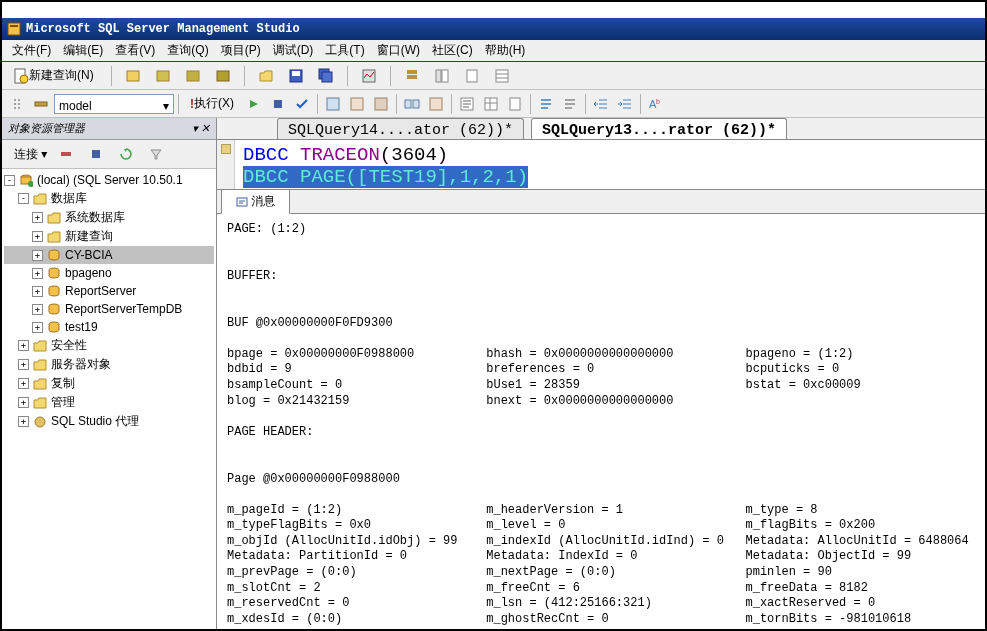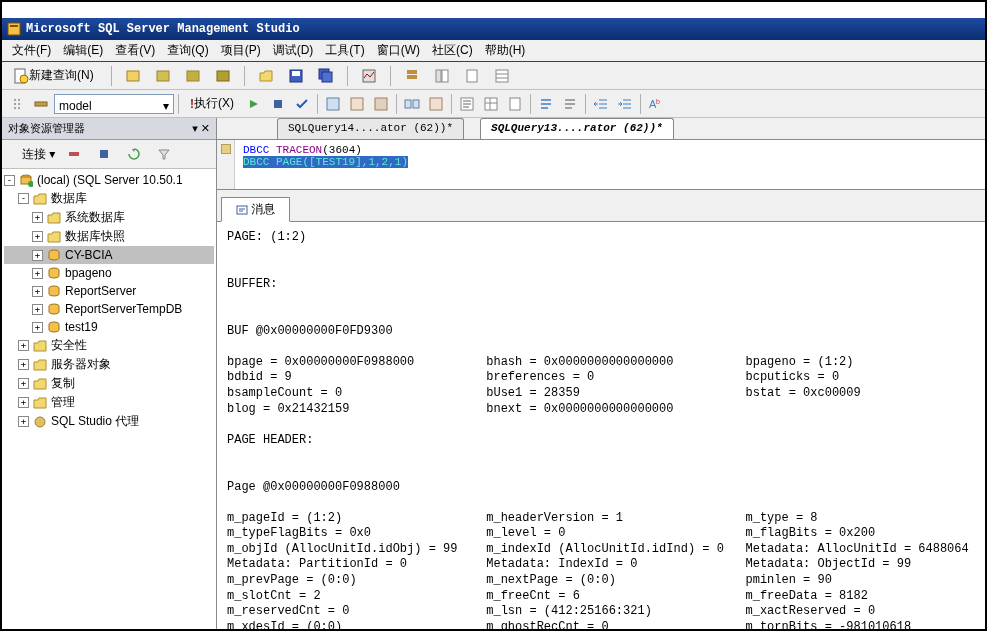--- a/index.html
+++ b/index.html
@@ -10,42 +10,42 @@
 .menubar span { padding: 2px 6px; cursor: default; }
 .toolbar1 { background: #f0f0f0; height: 28px; display: flex; align-items: center; padding: 2px 4px; border-bottom: 1px solid #c0c0c0; gap: 8px; }
 .toolbar2 { background: #f0f0f0; height: 28px; display: flex; align-items: center; padding: 2px 4px; border-bottom: 1px solid #c0c0c0; gap: 2px; }
 .tbtn { width: 22px; height: 22px; display: inline-flex; align-items: center; justify-content: center; border: 1px solid transparent; }
 .sep { width: 1px; height: 20px; background: #b0b0b0; margin: 0 2px; }
 .newquery { display: inline-flex; align-items: center; padding: 2px 6px; border: 1px solid transparent; }
 .dbselect { width: 120px; height: 20px; border: 1px solid #7f9db9; background: #fff; padding: 0 4px; display: inline-flex; align-items: flex-end; justify-content: space-between; }
 .execbtn { display: inline-flex; align-items: center; padding: 2px 6px; border: 1px solid transparent; }
 .main { display: flex; height: calc(631px - 22px - 22px - 28px - 28px - 4px); }
 .sidebar { width: 215px; background: #fff; border-right: 1px solid #8b8b8b; display: flex; flex-direction: column; }
-.sidebar-title { background: #d6d9e0; padding: 3px 6px; font-size: 11px; display: flex; justify-content: space-between; align-items: center; border-bottom: 1px solid #999; }
-.sidebar-toolbar { background: #f0f0f0; padding: 3px 20px; display: flex; align-items: center; gap: 8px; border-bottom: 1px solid #c0c0c0; }
+.sidebar-title { background: #d6d9e0; padding: 3px 6px; font-size: 11px; display: flex; justify-content: space-between; align-items: center; border-bottom: 1px solid #999; font-style: italic; }
+.sidebar-toolbar { background: #f0f0f0; padding: 3px 12px; display: flex; align-items: center; gap: 8px; border-bottom: 1px solid #c0c0c0; }
 .tree { flex: 1; overflow: auto; padding: 2px; font-size: 12px; }
 .tree-item { display: flex; align-items: center; padding: 1px 0; white-space: nowrap; }
 .tree-item .expander { width: 11px; height: 11px; border: 1px solid #888; display: inline-flex; align-items: center; justify-content: center; font-size: 9px; line-height: 1; margin-right: 3px; background: #fff; font-family: monospace; }
 .tree-item .ticon { width: 16px; height: 16px; margin-right: 3px; display: inline-flex; align-items: center; justify-content: center; }
 .indent1 { padding-left: 14px; }
 .indent2 { padding-left: 28px; }
 .selected { background: #c0c0c0; }
 .content { flex: 1; display: flex; flex-direction: column; background: #fff; }
 .tabs { display: flex; background: #f0f0f0; border-bottom: 1px solid #888; height: 22px; padding-left: 60px; }
-.tab { padding: 3px 10px; border: 1px solid #888; border-bottom: none; background: #e8e8e8; font-family: "Courier New", monospace; font-size: 11px; margin-right: 16px; border-radius: 3px 3px 0 0; }
-.tab.active { background: #fff; font-weight: bold; font-style: italic; }
+.tab { padding: 3px 10px; border: 1px solid #888; border-bottom: none; background: #e8e8e8; font-family: "Courier New", monospace; font-size: 15px; margin-right: 7px; border-radius: 3px 3px 0 0; }
+.tab.active { background: #fff; font-weight: bold; }
 .editor { height: 50px; display: flex; border-bottom: 1px solid #888; }
 .gutter { width: 18px; background: #f0f0f0; border-right: 1px solid #ccc; }
 .gutter-mark { width: 10px; height: 10px; background: #e8d080; border: 1px solid #b0a060; margin: 4px auto; }
-.code { flex: 1; padding: 4px 8px; font-family: "Courier New", monospace; font-size: 11px; }
+.code { flex: 1; padding: 4px 8px; font-family: "Courier New", monospace; font-size: 19px; }
 .code .kw { color: #0000ff; }
 .code .func { color: #8b008b; }
 .code .num { color: #000; }
 .code .sel { background: #316ac5; color: #5eead4; }
-.msgs-tabbar { background: #f0f0f0; height: 32px; display: flex; align-items: flex-end; padding-left: 4px; border-bottom: 1px solid #888; }
+.msgs-tabbar { background: #f0f0f0; height: 24px; display: flex; align-items: flex-end; padding-left: 4px; border-bottom: 1px solid #888; }
 .msgs-tab { padding: 3px 14px; border: 1px solid #888; background: #fff; border-bottom: 1px solid #fff; position: relative; top: 1px; }
 .msgs { flex: 1; overflow: auto; padding: 8px 10px; font-family: "Courier New", monospace; font-size: 12px; white-space: pre; line-height: 1.3; }
 .folder-icon { fill: #f3d76f; stroke: #b09030; }
 .db-icon { fill: #f5c04a; stroke: #a07020; }
 </style>
 </head>
 <body>
 
 <div class="titlebar">
   <svg width="16" height="16">
@@ -325,21 +325,21 @@
           </span>
           <span>系统数据库</span>
         </div>
       <div class="tree-item indent2">
           <span class="expander">+</span>
           <span class="ticon">
             <svg width="14" height="14">
               <path d="M1 4 L5 4 L6 2 L13 2 L13 12 L1 12 Z" class="folder-icon"></path>
             </svg>
           </span>
-          <span>数据库快照</span>
+          <span>新建查询</span>
         </div>
       <div class="tree-item indent2 selected">
           <span class="expander">+</span>
           <span class="ticon">
             <svg width="14" height="14">
               <ellipse cx="7" cy="4" rx="5" ry="2" class="db-icon"></ellipse>
               <path d="M2 4 L2 10 A5 2 0 0 0 12 10 L12 4" class="db-icon"></path>
             </svg>
           </span>
           <span>CY-BCIA</span>

